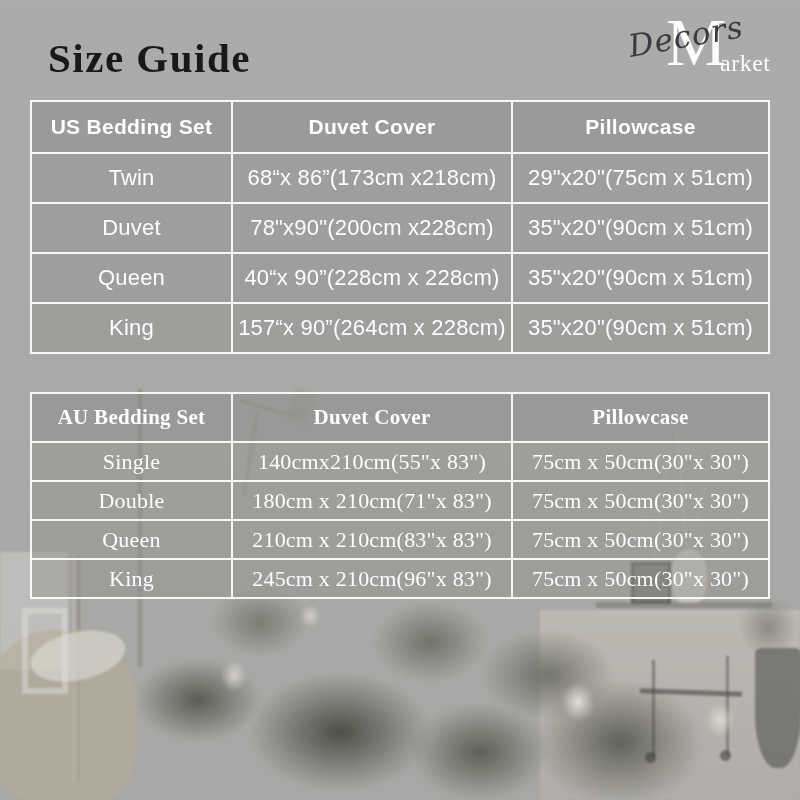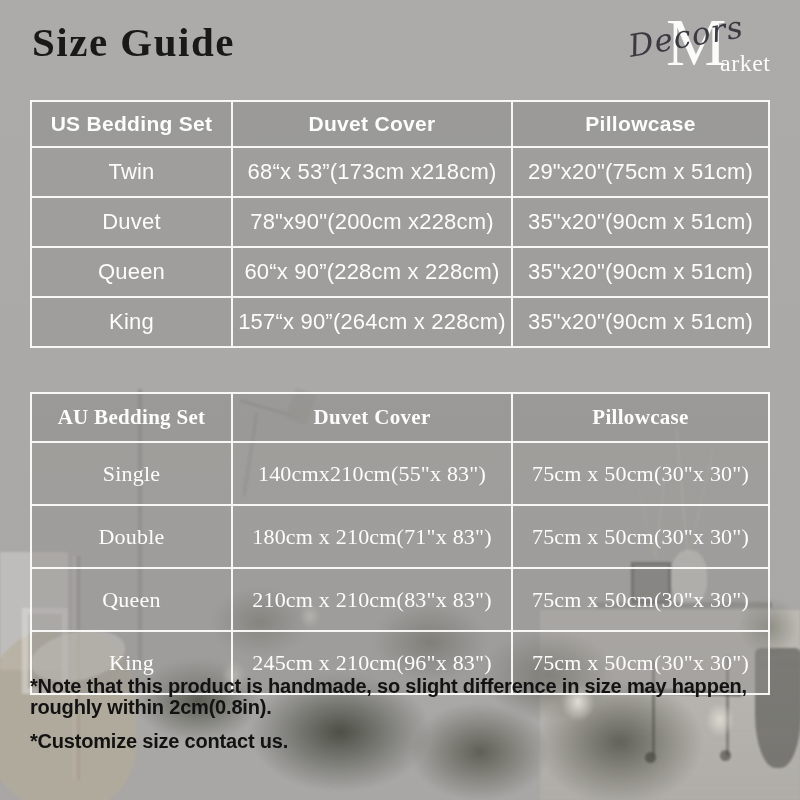--- a/index.html
+++ b/index.html
@@ -59,21 +59,21 @@
       radial-gradient(130px 85px at 262px 152px, rgba(58,60,50,.82), rgba(58,60,50,0) 70%),
       radial-gradient(100px 70px at 402px 172px, rgba(75,76,64,.78), rgba(75,76,64,0) 70%),
       radial-gradient(120px 90px at 542px 162px, rgba(66,68,56,.72), rgba(66,68,56,0) 70%),
       radial-gradient(82px 58px at 352px 62px,   rgba(80,82,70,.62), rgba(80,82,70,0) 70%),
       radial-gradient(70px 50px at 182px 42px,   rgba(86,88,76,.55), rgba(86,88,76,0) 70%),
       radial-gradient(95px 65px at 470px 95px,   rgba(72,74,62,.6),  rgba(72,74,62,0) 70%);
   }
 
   
   .title {
-    position: absolute; left: 32px; top: 18px; margin: 0;
+    position: absolute; left: 32px; top: 18px; margin: 16px;
     font-family: "Liberation Serif", serif; font-weight: 700;
     font-size: 41px; letter-spacing: 1.5px; color: #191919;
   }
   .logo { position: absolute; top: 6px; right: 20px; width: 156px; height: 84px; }
   .logo span { position: absolute; }
   .logo-m { left: 42px; top: 2px; font-family: "Liberation Serif", serif; font-size: 68px;
             line-height: 1; color: #fbfbfa; }
   .logo-arket { left: 96px; top: 44px; font-family: "Liberation Serif", serif; font-weight: 400;
             font-size: 24px; color: #fbfbfa; letter-spacing: .5px; }
   .logo-decors { left: 4px; top: 12px; font-family: "DejaVu Serif", serif; font-style: italic;
@@ -86,25 +86,25 @@
   table.size-table th, table.size-table td {
     border: 2.5px solid rgba(250,250,249,.96);
     background: rgba(146,145,143,.45);
     color: #fdfdfd; text-align: center; vertical-align: middle;
     overflow: hidden; white-space: nowrap;
   }
   table.size-table th { font-size: 21px; font-weight: 700; letter-spacing: .3px;
     background: rgba(138,137,135,.5); }
   table.size-table td { font-size: 22px; font-weight: 400; letter-spacing: .2px; }
   .table-us { top: 100px; }
-  .table-us tr.head-row { height: 46px; }
+  .table-us tr.head-row { height: 52px; }
   .table-us tr.data-row { height: 50px; }
   .table-au { top: 392px; font-family: Liberation Serif, serif; }
   .table-au tr.head-row { height: 49px; }
-  .table-au tr.data-row { height: 63px; }
+  .table-au tr.data-row { height: 39px; }
 
   .notes { position: absolute; left: 30px; top: 676px; width: 750px; color: #121212; }
   .notes p { margin: 0 0 13px 0; font-weight: 700; font-size: 20px; line-height: 1.06;
              letter-spacing: -0.2px; }
 </style>
 </head>
 <body>
 
 <div class="page">
 
@@ -150,31 +150,31 @@
         <col style="width:257px">
       </colgroup>
     <tbody>
         <tr class="head-row">
       <th>US Bedding Set</th>
       <th>Duvet Cover</th>
       <th>Pillowcase</th>
     </tr>
     <tr class="data-row">
       <td>Twin</td>
-      <td>68“x 53”(173cm x218cm)</td>
+      <td>68“x 86”(173cm x218cm)</td>
       <td>29"x20"(75cm x 51cm)</td>
     </tr>
     <tr class="data-row">
       <td>Duvet</td>
       <td>78"x90"(200cm x228cm)</td>
       <td>35"x20"(90cm x 51cm)</td>
     </tr>
     <tr class="data-row">
       <td>Queen</td>
-      <td>60“x 90”(228cm x 228cm)</td>
+      <td>40“x 90”(228cm x 228cm)</td>
       <td>35"x20"(90cm x 51cm)</td>
     </tr>
     <tr class="data-row">
       <td>King</td>
       <td>157“x 90”(264cm x 228cm)</td>
       <td>35"x20"(90cm x 51cm)</td>
     </tr>
   </tbody>
     </table>
 
@@ -206,18 +206,14 @@
       <td>75cm x 50cm(30"x 30")</td>
     </tr>
     <tr class="data-row">
       <td>King</td>
       <td>245cm x 210cm(96"x 83")</td>
       <td>75cm x 50cm(30"x 30")</td>
     </tr>
   </tbody>
     </table>
 
-  <div class="notes">
-    <p>*Note that this product is handmade, so slight  difference in size may happen, roughly within 2cm(0.8in).</p>
-    <p>*Customize size contact us.</p>
-  </div>
 
 </div>
 
 </body></html>

